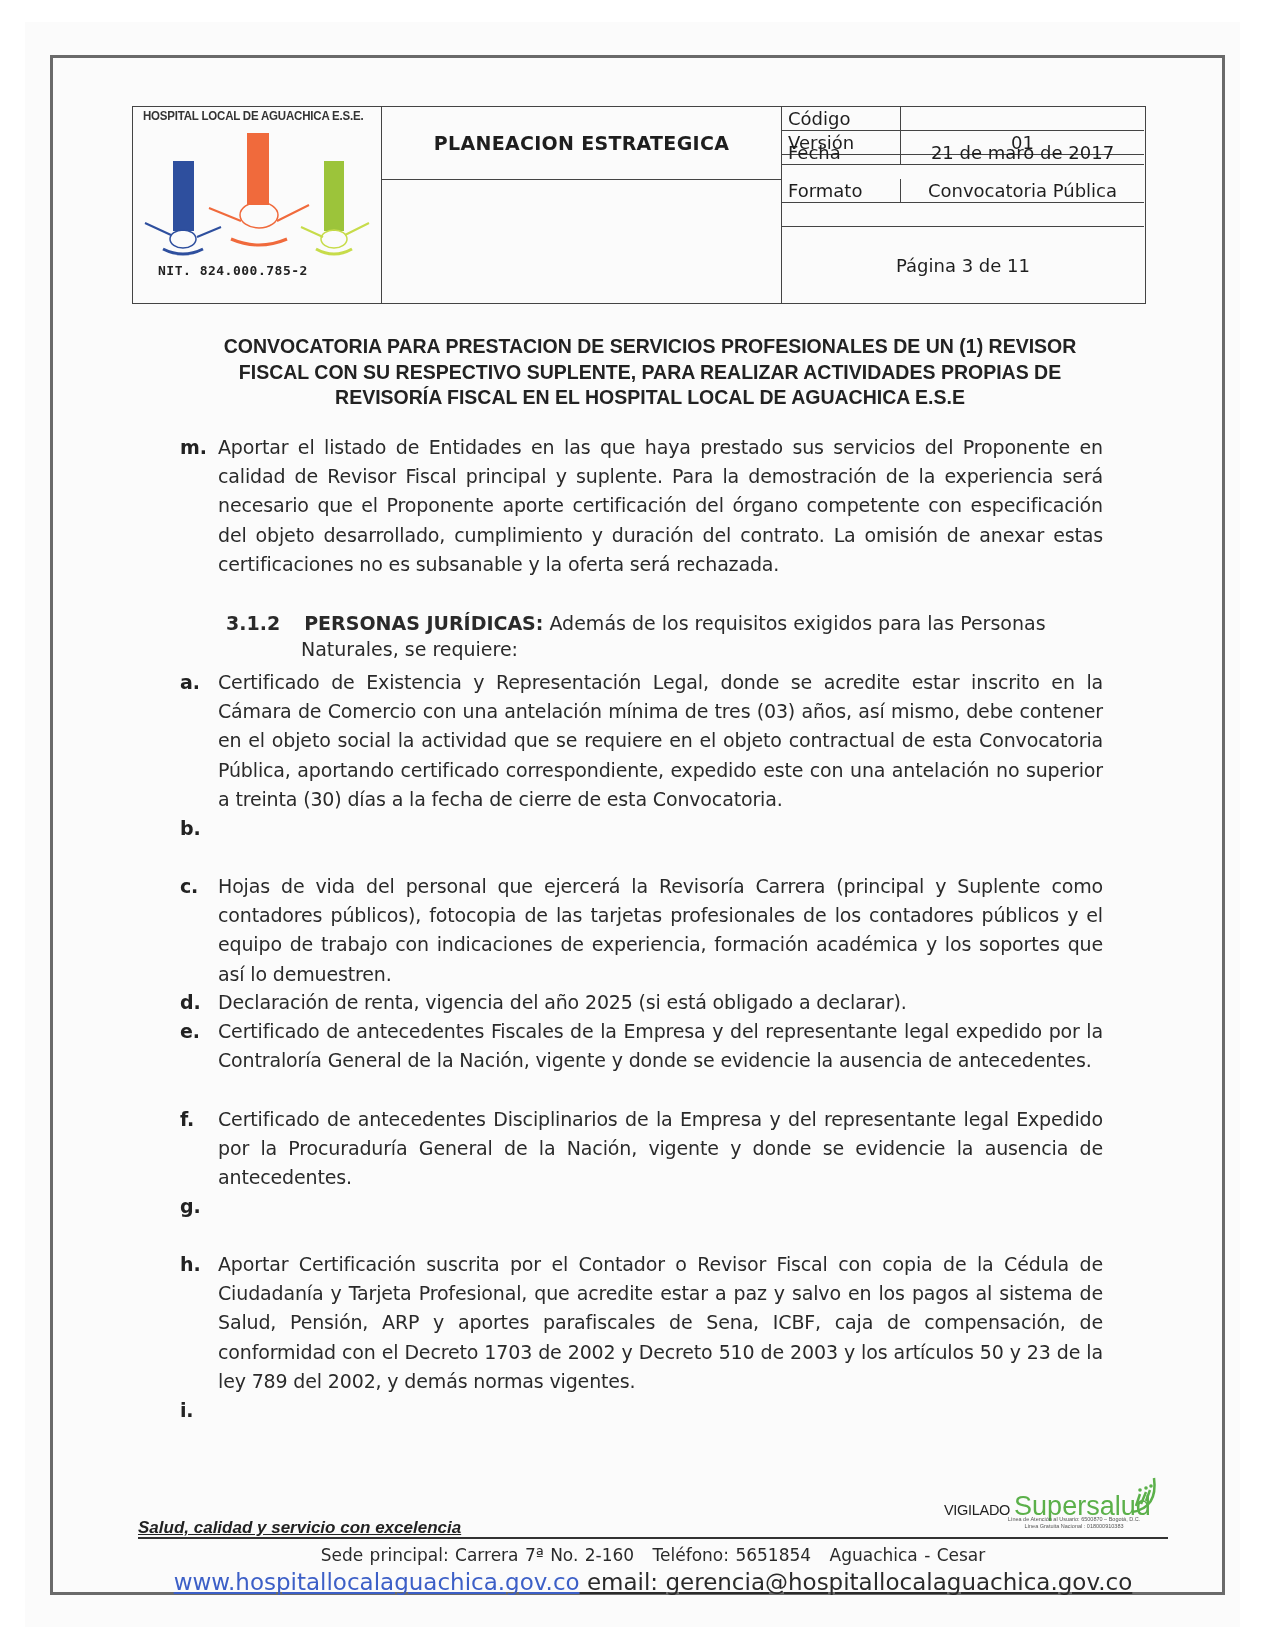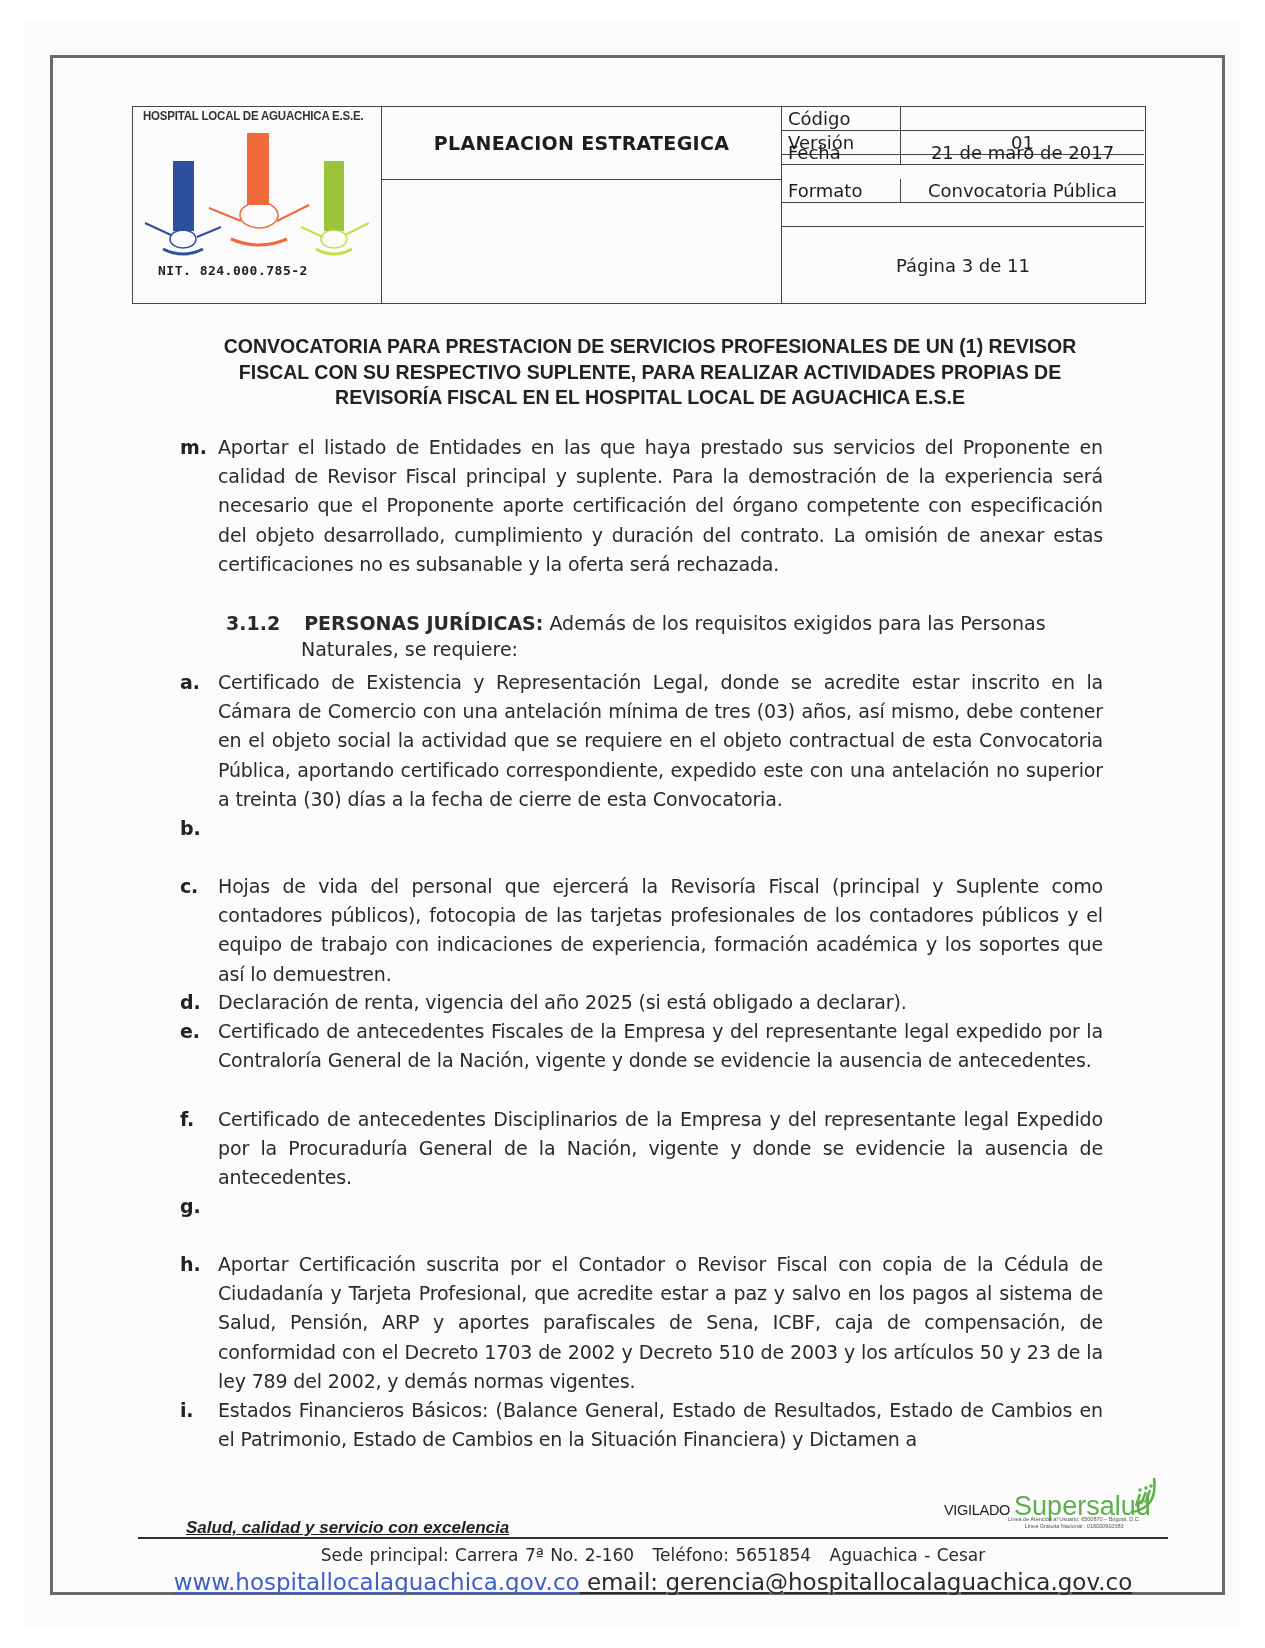--- a/index.html
+++ b/index.html
@@ -32,21 +32,21 @@
   .sub .num { font-weight: bold; margin-right: 18px; }
   .sub .hd { font-weight: bold; }
   .sub .indent { padding-left: 75px; }
 
   
   .vigilado { position: absolute; left: 944px; top: 1491px; font-family: "Liberation Sans", sans-serif; }
   .vigilado .vw { font-weight: normal; font-size: 14.5px; color: #222; letter-spacing: -0.3px; }
   .vigilado .ss { font-size: 27px; color: #5bb04a; margin-left: 4px; }
   .vigilado .fine { position: absolute; left: 30px; top: 25px; width: 200px; font-size: 5.5px; line-height: 7px; color: #555; text-align: center; white-space: nowrap; }
   .vigilado-logo { position: absolute; left: 1128px; top: 1474px; }
-  .slogan { position: absolute; left: 138px; top: 1518px; font-family: "Liberation Sans", sans-serif; font-style: italic; font-weight: bold; font-size: 17px; color: #222; text-decoration: underline; margin-left: 48px; }
+  .slogan { position: absolute; left: 138px; top: 1518px; font-family: "Liberation Sans", sans-serif; font-style: italic; font-weight: bold; font-size: 17px; color: #222; text-decoration: underline; }
   .footer-rule { position: absolute; left: 138px; top: 1537px; width: 1030px; height: 2px; background: #333; }
   .address { position: absolute; left: 138px; top: 1545px; width: 1030px; text-align: center; font-size: 17px; color: #2a2a2a; word-spacing: 1px; }
   .address span + span { margin-left: 12px; }
   .links { position: absolute; left: 138px; top: 1569px; width: 1030px; text-align: center; font-size: 23px; }
   .links .web { color: #3c5fc7; text-decoration: underline; }
   .links .mail { color: #2a2a2a; text-decoration: underline; }
 </style>
 </head>
 <body>
 
@@ -122,21 +122,21 @@
 
 <div class="item" style="top:668px">
   <span class="lbl">a.</span>
   <span>Certificado de Existencia y Representación Legal, donde se acredite estar inscrito en la Cámara de Comercio con una antelación mínima de tres (03) años, así mismo, debe contener en el objeto social la actividad que se requiere en el objeto contractual de esta Convocatoria Pública, aportando certificado correspondiente, expedido este con una antelación no superior a treinta (30) días a la fecha de cierre de esta Convocatoria.</span>
 </div>
 <div class="item" style="top:814px">
   <span class="lbl">b.</span>
 </div>
 <div class="item" style="top:872px">
   <span class="lbl">c.</span>
-  <span>Hojas de vida del personal que ejercerá la Revisoría Fiscal (principal y Suplente como contadores públicos), fotocopia de las tarjetas profesionales de los contadores públicos y el equipo de trabajo con indicaciones de experiencia, formación académica y los soportes que así lo demuestren.</span>
+  <span>Hojas de vida del personal que ejercerá la Revisoría Carrera (principal y Suplente como contadores públicos), fotocopia de las tarjetas profesionales de los contadores públicos y el equipo de trabajo con indicaciones de experiencia, formación académica y los soportes que así lo demuestren.</span>
 </div>
 <div class="item" style="top:988px">
   <span class="lbl">d.</span>
   <span>Declaración de renta, vigencia del año 2025 (si está obligado a declarar).</span>
 </div>
 <div class="item" style="top:1017px">
   <span class="lbl">e.</span>
   <span>Certificado de antecedentes Fiscales de la Empresa y del representante legal expedido por la Contraloría General de la Nación, vigente y donde se evidencie la ausencia de antecedentes.</span>
 </div>
 <div class="item" style="top:1105px">
@@ -145,21 +145,20 @@
 </div>
 <div class="item" style="top:1192px">
   <span class="lbl">g.</span>
 </div>
 <div class="item" style="top:1250px">
   <span class="lbl">h.</span>
   <span>Aportar Certificación suscrita por el Contador o Revisor Fiscal con copia de la Cédula de Ciudadanía y Tarjeta Profesional, que acredite estar a paz y salvo en los pagos al sistema de Salud, Pensión, ARP y aportes parafiscales de Sena, ICBF, caja de compensación, de conformidad con el Decreto 1703 de 2002 y Decreto 510 de 2003 y los artículos 50 y 23 de la ley 789 del 2002, y demás normas vigentes.</span>
 </div>
 <div class="item" style="top:1396px">
   <span class="lbl">i.</span>
-  <span>Estados Financieros Básicos: (Balance General, Estado de Resultados, Estado de Cambios en el Patrimonio, Estado de Cambios en la Situación Financiera) y Dictamen a</span>
 </div>
 
 <div class="vigilado">
   <span class="vw">VIGILADO</span><span class="ss">Supersalud</span>
   <div class="fine">
     <div>Línea de Atención al Usuario: 6500870 – Bogotá, D.C.</div>
     <div>Línea Gratuita Nacional : 018000910383</div>
   </div>
 </div>
 <svg class="vigilado-logo" width="34" height="42" viewBox="0 0 34 42">

